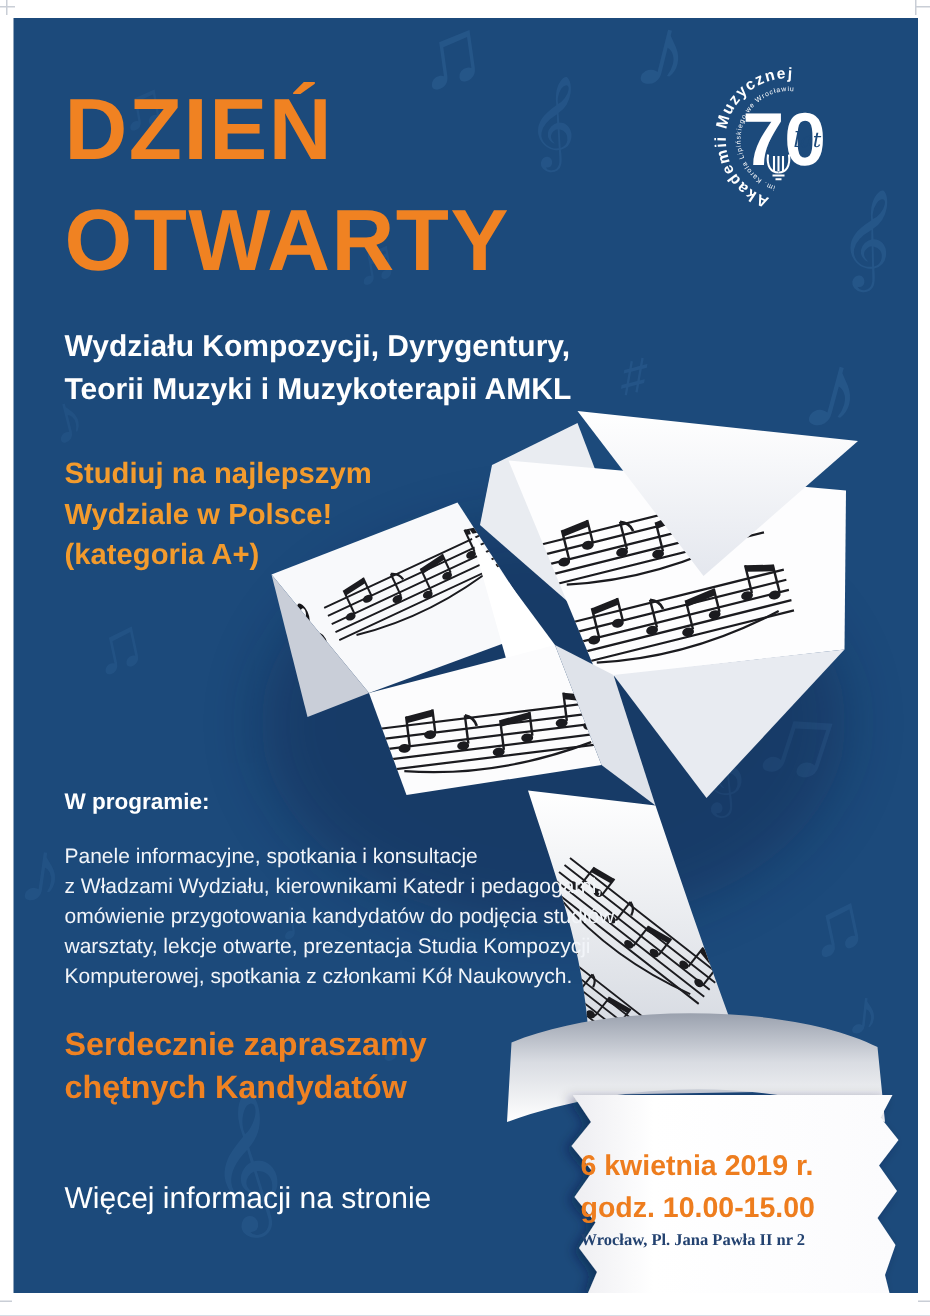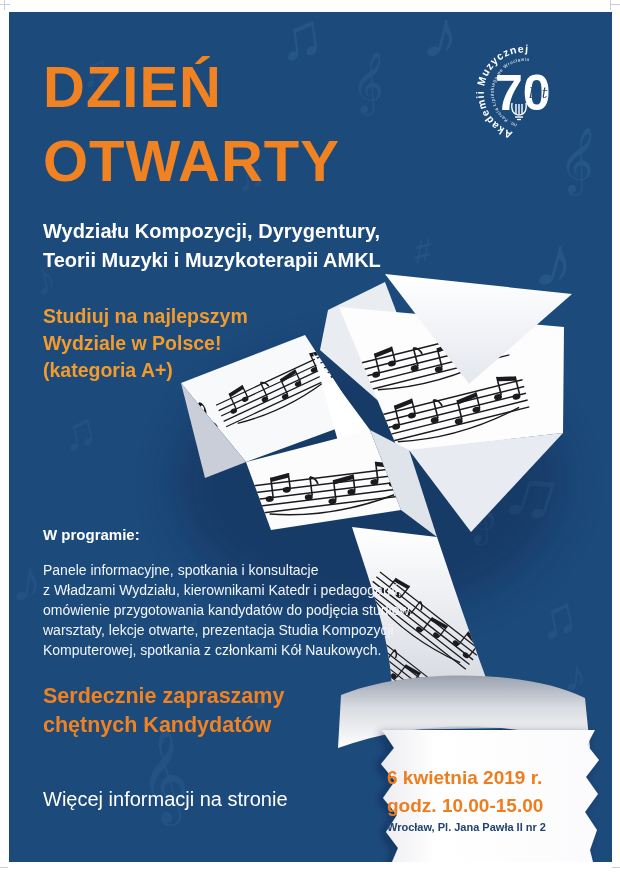--- a/index.html
+++ b/index.html
@@ -17,21 +17,21 @@
   .promo{left:34px;top:291px;font-size:19.5px;line-height:27px;font-weight:bold;color:#f39b2d;}
   .program-label{left:34px;top:514px;font-size:15px;font-weight:bold;color:#ffffff;}
   .program-text{left:34px;top:548px;font-size:14px;line-height:20px;color:#f2f5f9;width:430px;}
   .invite{left:34px;top:670px;font-size:21.5px;line-height:29px;font-weight:bold;color:#f08222;}
   .info{left:34px;top:776px;font-size:20px;color:#ffffff;}
   .site{left:34px;top:798px;font-size:25px;font-weight:bold;color:#ffffff;letter-spacing:.3px;}
   
   .torn-text{position:absolute;left:378px;top:752px;width:204px;text-align:left;}
   .torn-date,.torn-time{font-size:19px;line-height:28px;font-weight:bold;color:#ee7d1e;}
   .torn-venue{margin-top:7px;font-size:14px;font-weight:bold;color:#234270;line-height:16px;}
-  .torn-address{margin-top:1px;font-size:11px;font-weight:bold;color:#234270;line-height:13px;}
+  .torn-address{margin-top:1px;font-size:11px;font-weight:bold;color:#234270;line-height:13px;font-family:Liberation Serif, serif;}
   
   .logo{position:absolute;left:460px;top:26px;width:140px;height:112px;}
   
   .dove{position:absolute;left:0;top:0;width:603px;height:850px;}
   
   .crop{position:absolute;background:#c9ced6;}
 </style>
 </head>
 <body>
 

